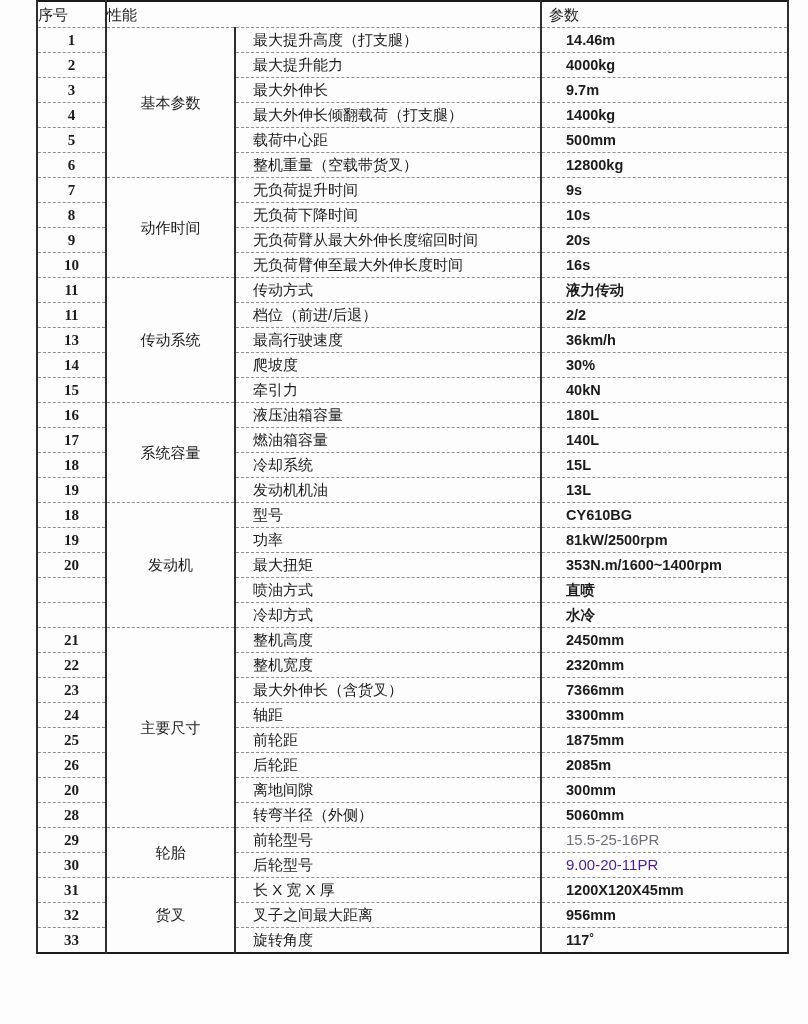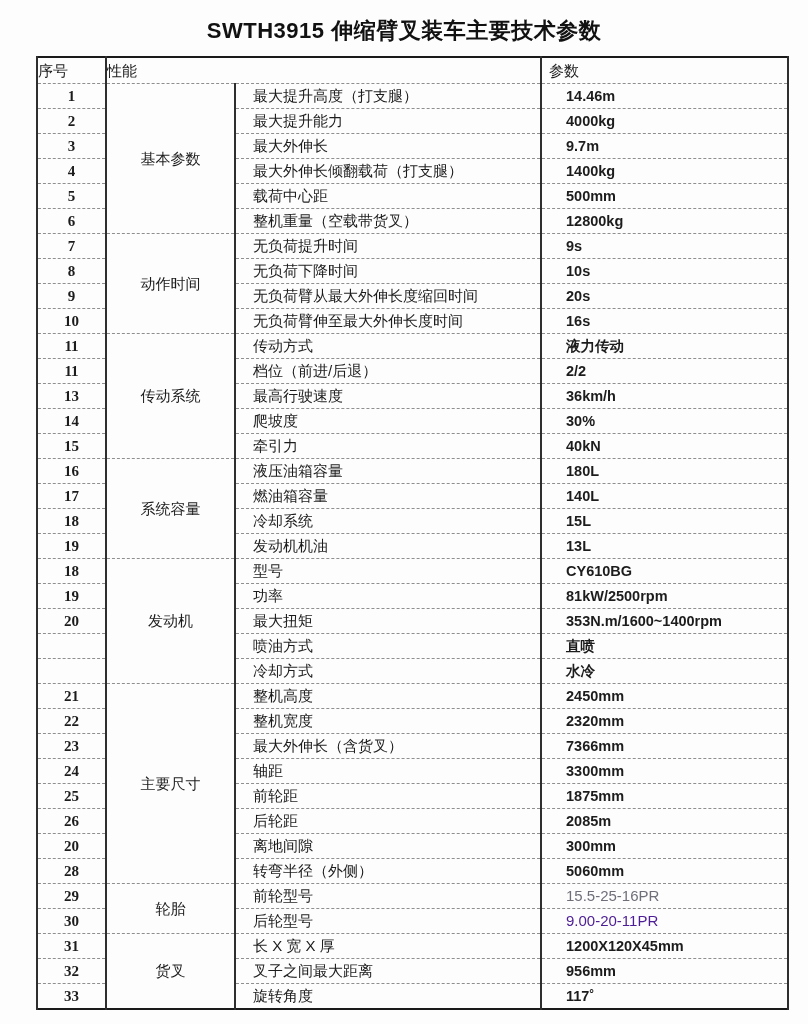--- a/index.html
+++ b/index.html
@@ -83,21 +83,20 @@
   }
   td.val.muted {
     font-weight: normal;
     font-size: 15px;
   }
 </style>
 </head>
 <body>
 
 <div class="page">
-  <h1 class="doc-title">SWTH3915 伸缩臂叉装车主要技术参数</h1>
 
   <table class="spec-table">
     <colgroup>
       <col class="c-no">
       <col class="c-cat">
       <col class="c-item">
       <col class="c-val">
     </colgroup>
     <thead>
       <tr>

